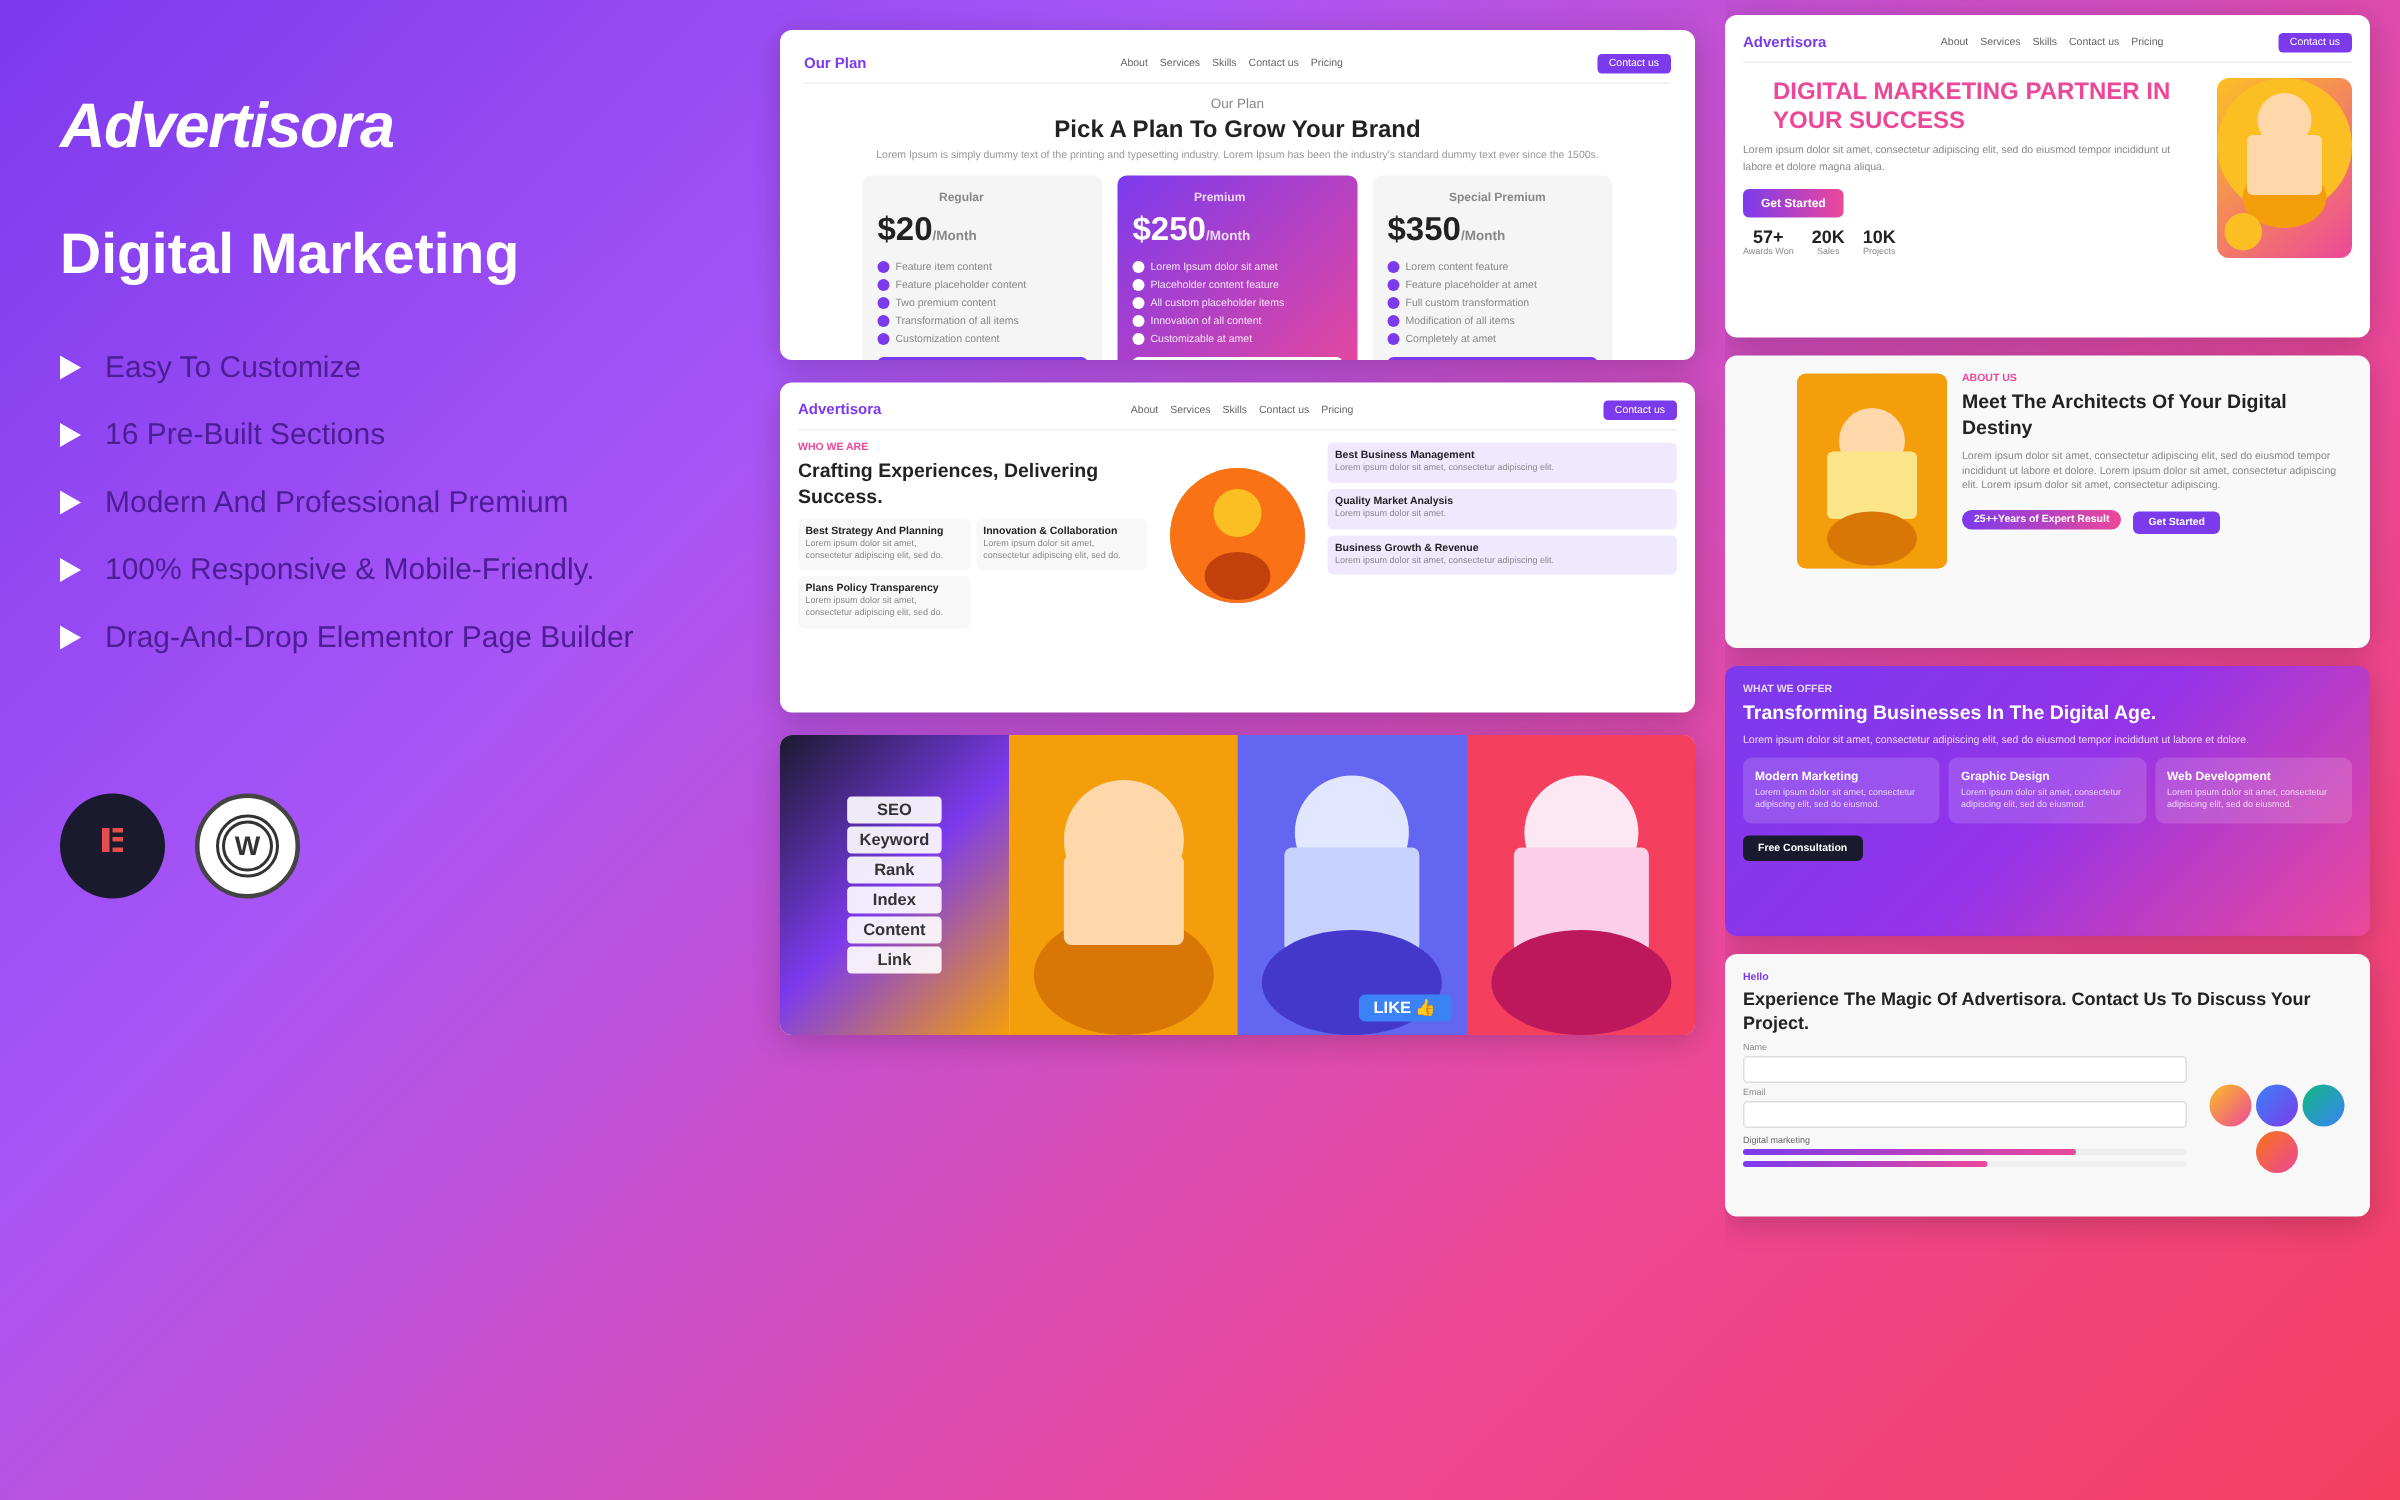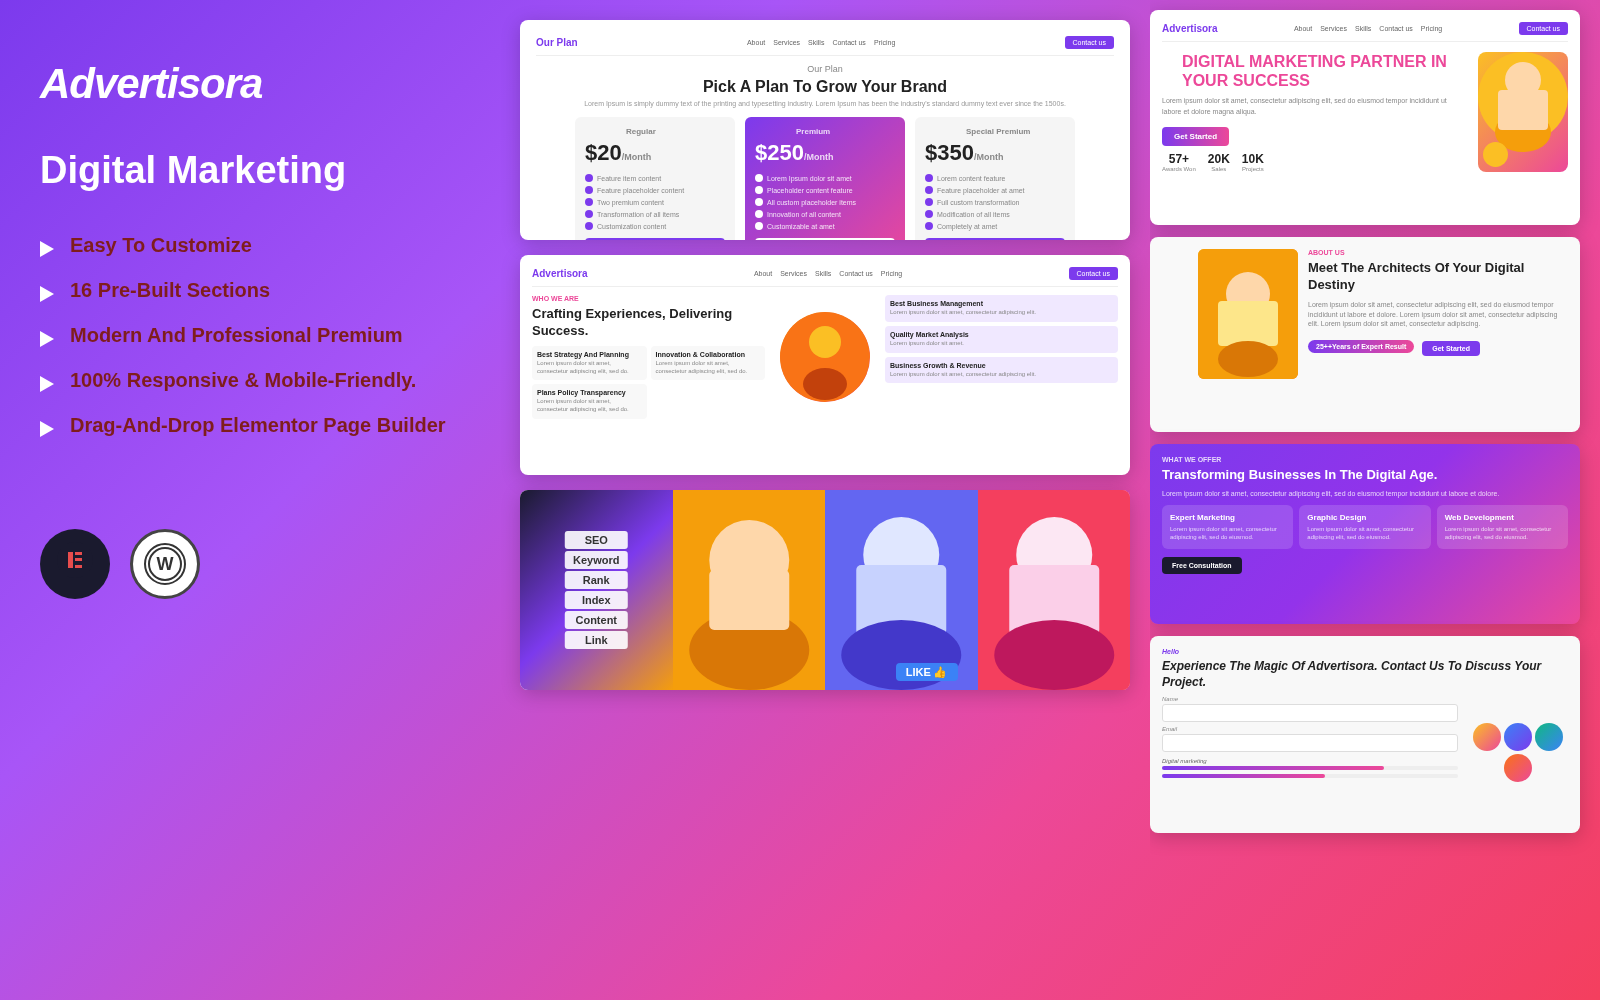--- a/index.html
+++ b/index.html
@@ -40,24 +40,24 @@
       margin-bottom: 40px;
     }
 
     .features-list {
       list-style: none;
       margin-bottom: 50px;
     }
 
     .features-list li {
       display: flex;
-      align-items: flex-end;
-      color: #7f1d1d;
+      align-items: center;
+      color: #4c1d95;
       font-size: 20px;
-      font-weight: 700;
+      font-weight: 400;
       margin-bottom: 22px;
     }
 
     .arrow-icon {
       width: 0;
       height: 0;
       border-top: 8px solid transparent;
       border-bottom: 8px solid transparent;
       border-left: 14px solid white;
       margin-right: 16px;
@@ -684,24 +684,23 @@
       font-size: 7px;
       padding: 5px 10px;
       font-weight: 700;
       margin-top: 8px;
       text-align: center;
       width: fit-content;
     }
 
     
     .contact-card {
-      height: 197px;
+      height: 175px;
       padding: 12px;
       background: #f8f8f8;
-      font-style: italic;
     }
 
     .contact-tag {
       font-size: 7px;
       color: #7c3aed;
       font-weight: 600;
       margin-bottom: 4px;
     }
 
     .contact-headline {
@@ -1075,21 +1074,21 @@
           <rect x="60" y="80" width="80" height="60" fill="#fed7aa" rx="5"></rect>
         </svg>
       </div>
       <div class="gallery-item gallery-item-3">
         <svg width="100%" height="100%" viewBox="0 0 200 200" preserveAspectRatio="xMidYMid slice">
           <rect width="200" height="200" fill="#6366f1"></rect>
           <circle cx="100" cy="65" r="38" fill="#e0e7ff"></circle>
           <rect x="55" y="75" width="90" height="70" fill="#c7d2fe" rx="5"></rect>
           <ellipse cx="100" cy="165" rx="60" ry="35" fill="#4338ca"></ellipse>
         </svg>
-        <div style="position:absolute;bottom:10px;right:20px;">
+        <div style="position:absolute;bottom:10px;right:10px;">
           <span class="like-badge">LIKE 👍</span>
         </div>
       </div>
       <div class="gallery-item gallery-item-4">
         <svg width="100%" height="100%" viewBox="0 0 200 200" preserveAspectRatio="xMidYMid slice">
           <rect width="200" height="200" fill="#f43f5e"></rect>
           <circle cx="100" cy="65" r="38" fill="#fce7f3"></circle>
           <rect x="55" y="75" width="90" height="70" fill="#fbcfe8" rx="5"></rect>
           <ellipse cx="100" cy="165" rx="60" ry="35" fill="#be185d"></ellipse>
         </svg>
@@ -1168,21 +1167,21 @@
       </div>
     </div>
   </div>
 
   <div class="right-card digital-card">
     <div class="digital-tag">WHAT WE OFFER</div>
     <div class="digital-headline">Transforming Businesses In The Digital Age.</div>
     <div class="digital-desc">Lorem ipsum dolor sit amet, consectetur adipiscing elit, sed do eiusmod tempor incididunt ut labore et dolore.</div>
     <div class="digital-cards-row">
       <div class="digital-mini-card">
-        <div class="digital-mini-title">Expert Marketing</div>
+        <div class="digital-mini-title">Modern Marketing</div>
         <div class="digital-mini-text">Lorem ipsum dolor sit amet, consectetur adipiscing elit, sed do eiusmod.</div>
       </div>
       <div class="digital-mini-card">
         <div class="digital-mini-title">Graphic Design</div>
         <div class="digital-mini-text">Lorem ipsum dolor sit amet, consectetur adipiscing elit, sed do eiusmod.</div>
       </div>
       <div class="digital-mini-card">
         <div class="digital-mini-title">Web Development</div>
         <div class="digital-mini-text">Lorem ipsum dolor sit amet, consectetur adipiscing elit, sed do eiusmod.</div>
       </div>

